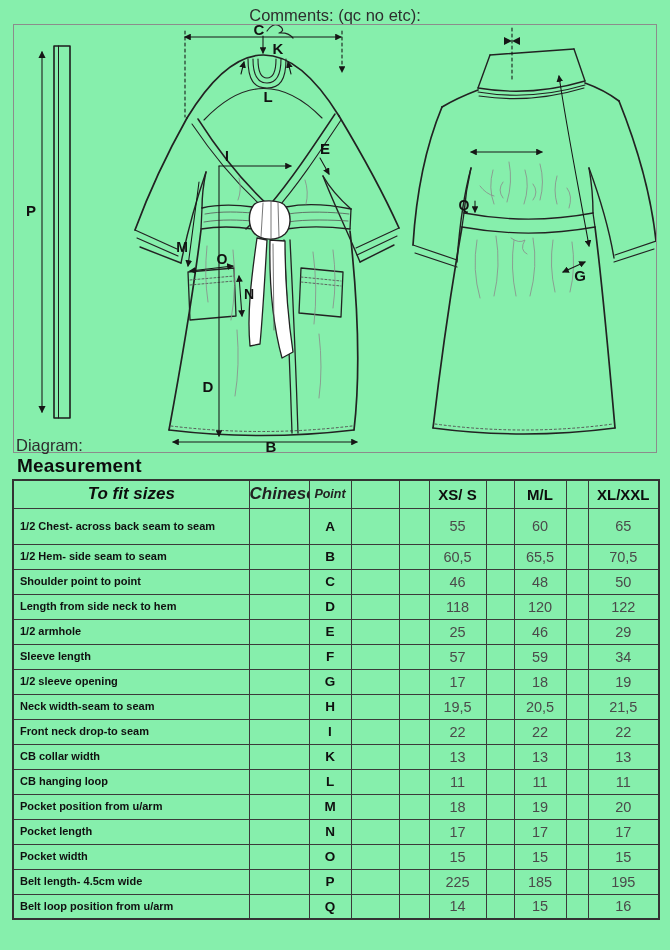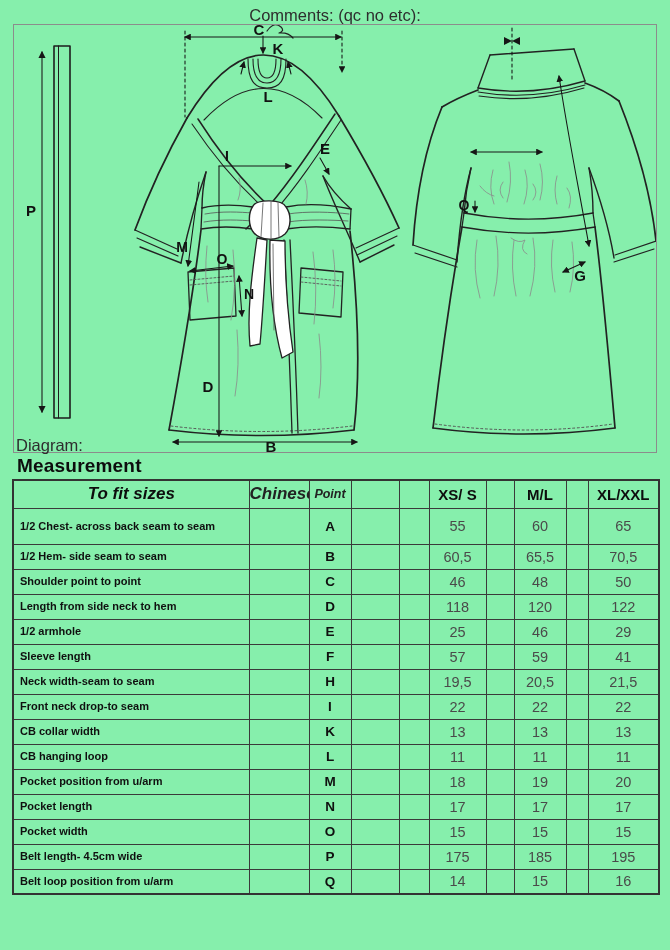--- a/index.html
+++ b/index.html
@@ -330,21 +330,33 @@
         <tr>
       <td class="lbl">Sleeve length</td>
       <td></td>
       <td class="c-point">F</td>
       <td></td>
       <td></td>
       <td class="c-val">57</td>
       <td></td>
       <td class="c-val">59</td>
       <td></td>
-      <td class="c-val">41</td>
+      <td class="c-val">34</td>
+    </tr>
+        <tr>
+      <td class="lbl">1/2 sleeve opening</td>
+      <td></td>
+      <td class="c-point">G</td>
+      <td></td>
+      <td></td>
+      <td class="c-val">17</td>
+      <td></td>
+      <td class="c-val">18</td>
+      <td></td>
+      <td class="c-val">19</td>
     </tr>
         <tr>
       <td class="lbl">Neck width-seam to seam</td>
       <td></td>
       <td class="c-point">H</td>
       <td></td>
       <td></td>
       <td class="c-val">19,5</td>
       <td></td>
       <td class="c-val">20,5</td>
@@ -422,21 +434,21 @@
       <td class="c-val">15</td>
       <td></td>
       <td class="c-val">15</td>
     </tr>
         <tr>
       <td class="lbl">Belt length- 4.5cm wide</td>
       <td></td>
       <td class="c-point">P</td>
       <td></td>
       <td></td>
-      <td class="c-val">175</td>
+      <td class="c-val">225</td>
       <td></td>
       <td class="c-val">185</td>
       <td></td>
       <td class="c-val">195</td>
     </tr>
         <tr>
       <td class="lbl">Belt loop position from u/arm</td>
       <td></td>
       <td class="c-point">Q</td>
       <td></td>

